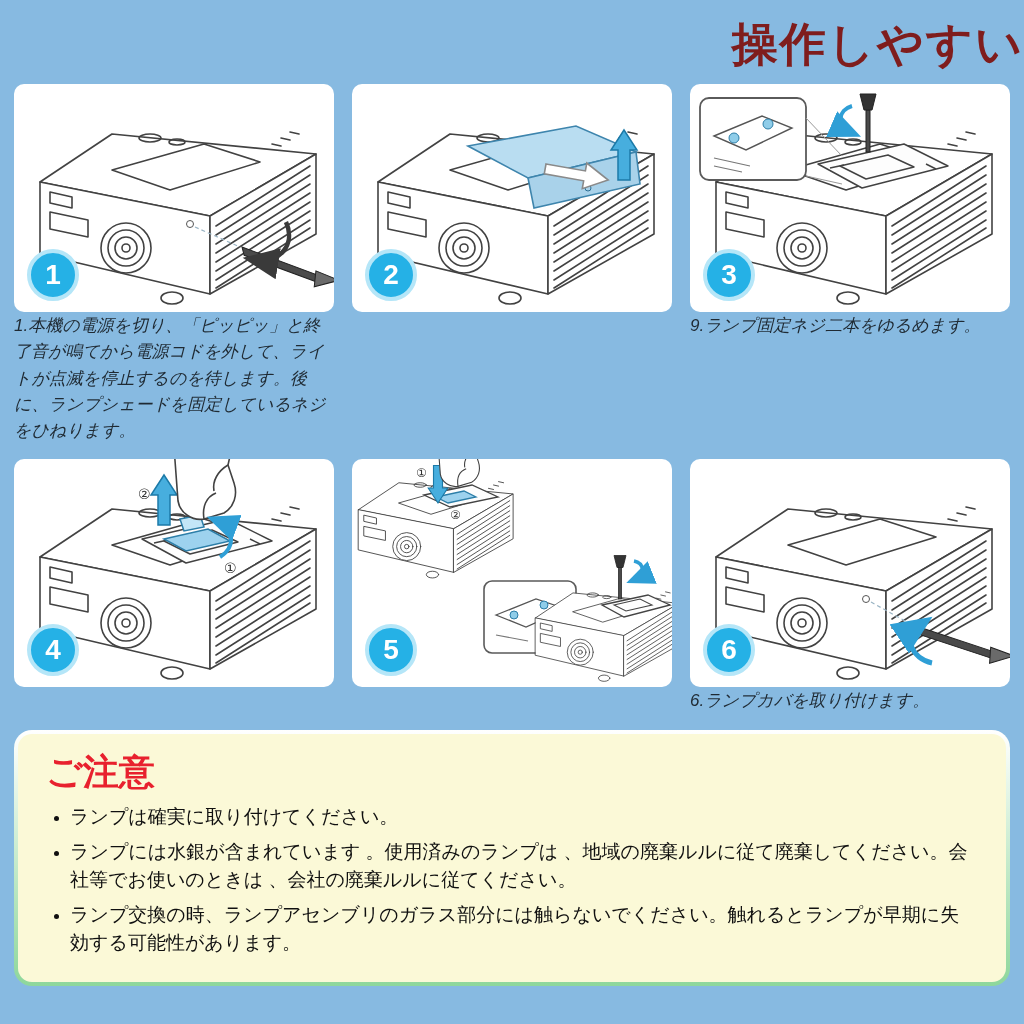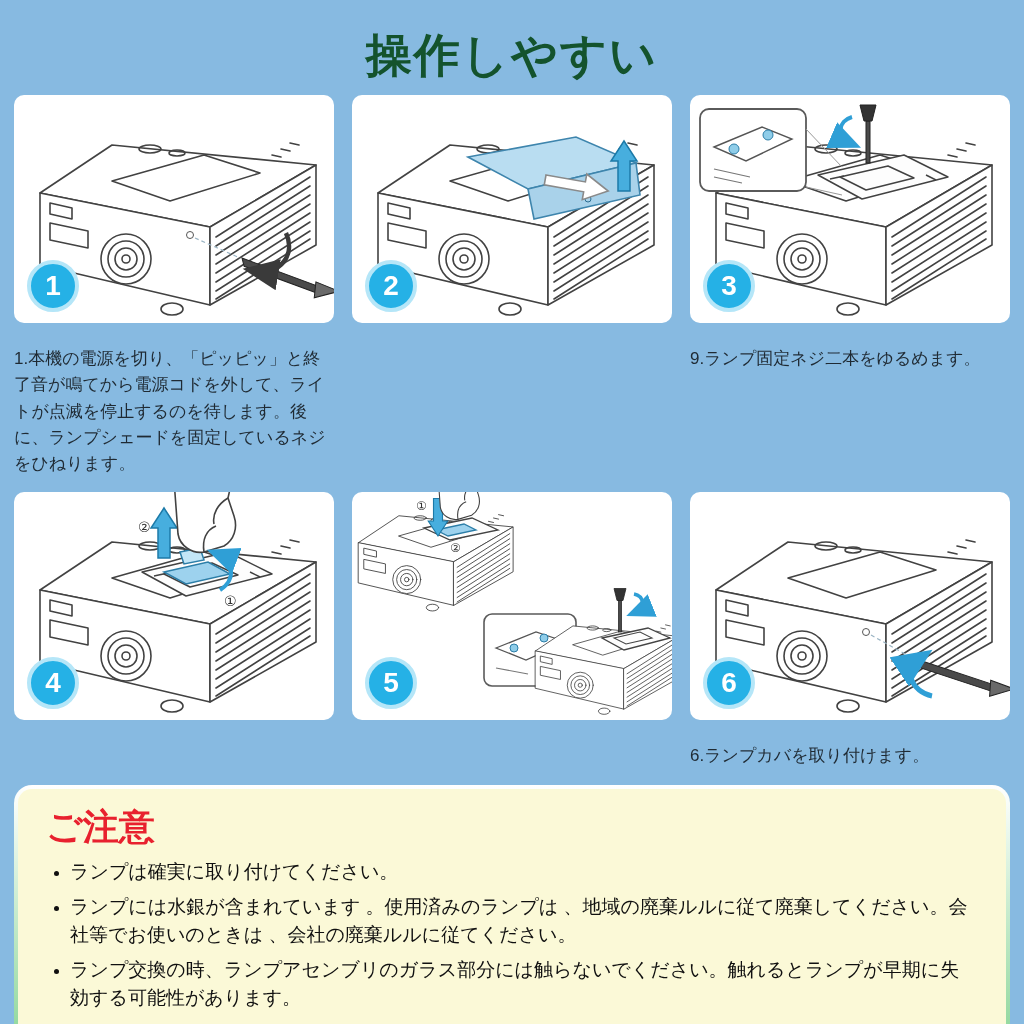--- a/index.html
+++ b/index.html
@@ -2,43 +2,44 @@
 <html style="--bg: #87bae1; --panel: #ffffff; --badge: #25b1e6; --badge-ring: #b5e6f8; --caption: #1f2a33; --notice-bg: #fbf9d7; --nb-top: #ffffff; --nb-bot: #8ed79b; --notice-title: #e8212e;"><head>
 <meta charset="utf-8">
 <style>
   html,body{margin:0;padding:0;}
   body{
     width:1024px;height:1024px;overflow:hidden;
     background:var(--bg,#87bae1);
     font-family:"Liberation Sans","DejaVu Sans",sans-serif;
   }
   .title{
-    text-align:center;font-size:46px;font-weight:bold;color:#14532d;
-    padding:25px 0 8px;margin:0;letter-spacing:2px;
+    text-align:right;font-size:46px;font-weight:bold;color:#7f1d1d;
+    padding:14px 0 8px;margin:0;letter-spacing:2px;
   }
   .grid{
     display:grid;grid-template-columns:repeat(3,1fr);
     column-gap:18px;row-gap:14px;padding:0 14px;
   }
   .cell{display:flex;flex-direction:column;}
   .panel{
     background:var(--panel,#fff);border-radius:10px;height:228px;
     position:relative;overflow:hidden;
   }
   .panel svg.illus{width:100%;height:100%;display:block;}
   .badge{
     position:absolute;left:13px;bottom:11px;width:44px;height:44px;
     border-radius:50%;background:var(--badge,#25b1e6);
     border:4px solid var(--badge-ring,#b5e6f8);
     color:#fff;font-size:28px;font-weight:bold;
     display:flex;align-items:center;justify-content:center;
   }
   .caption{
-    margin-top:23px;font-size:17px;line-height:1.55;
+    margin-top:1px;font-size:17px;line-height:1.55;
     color:var(--caption,#1f2a33);
+    font-style:italic;
   }
   .notice-wrap{
     margin:16px 14px 0;
     background:linear-gradient(180deg,var(--nb-top,#ffffff),var(--nb-bot,#8ed79b));
     padding:4px;border-radius:18px;
   }
   .notice{
     background:var(--notice-bg,#fbf9d7);border-radius:14px;
     padding:14px 28px 18px;
   }

